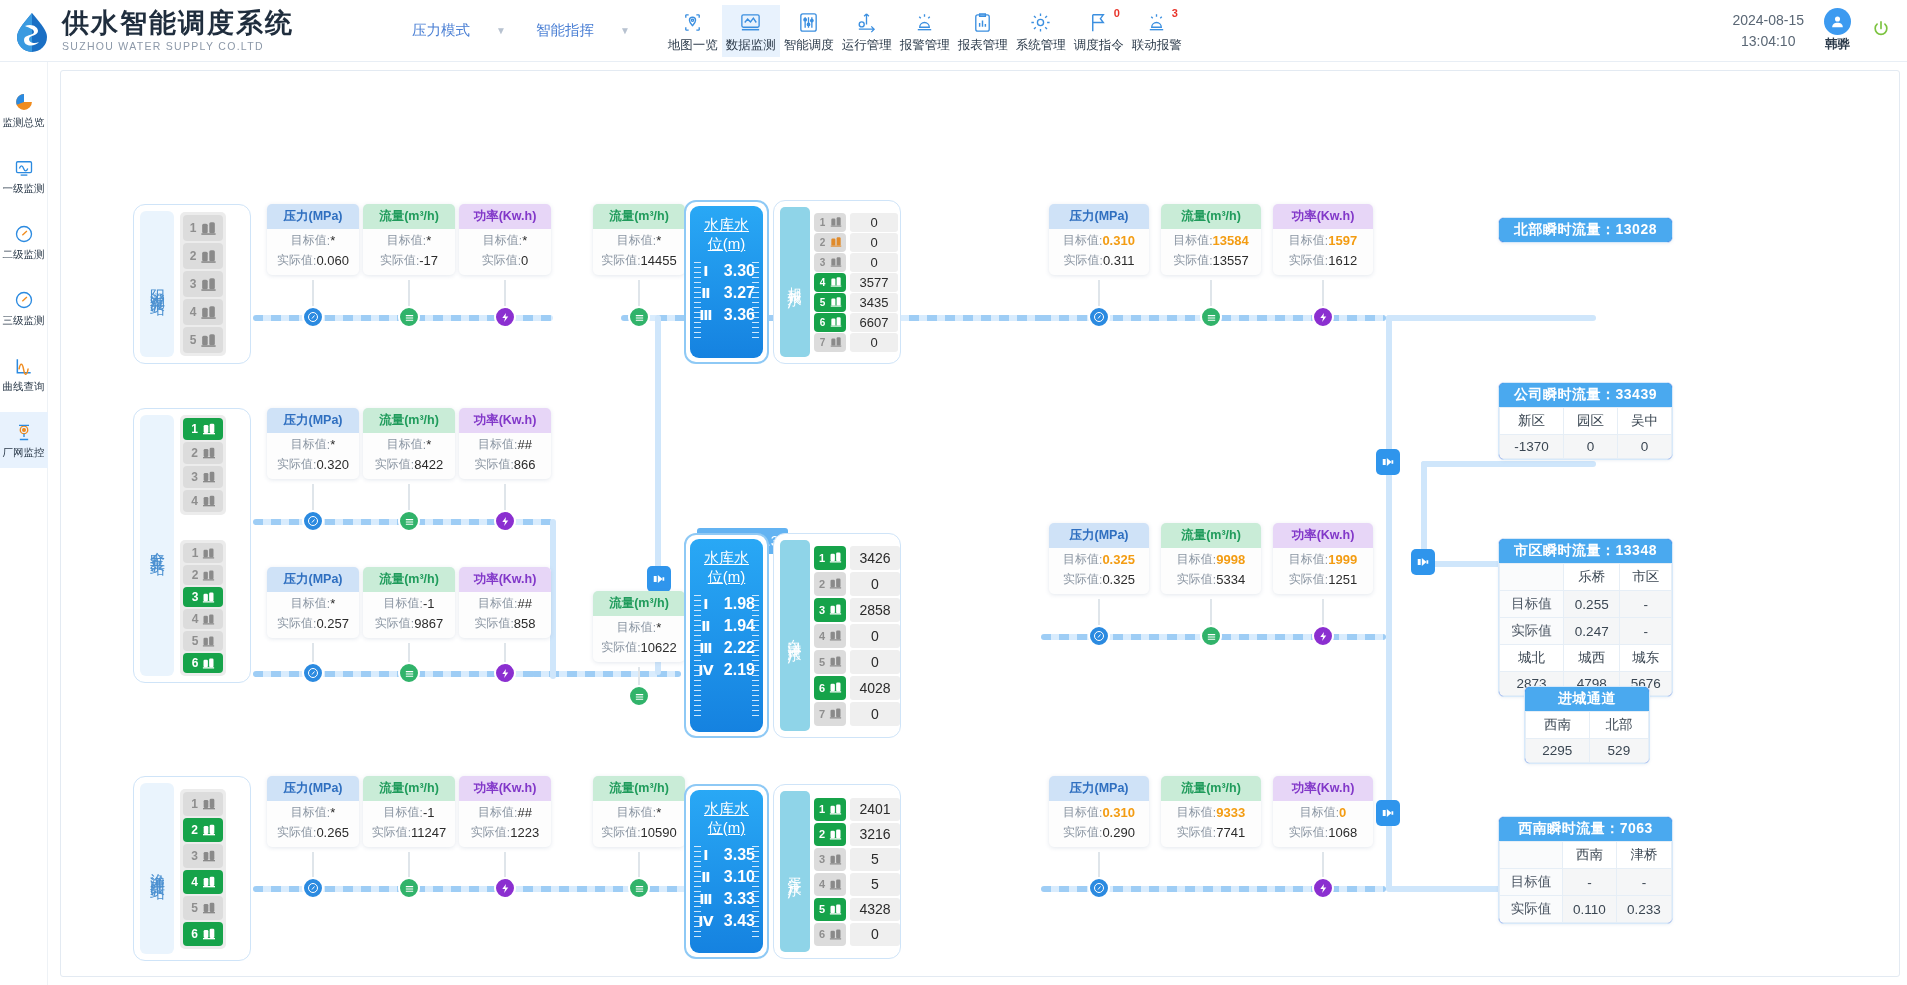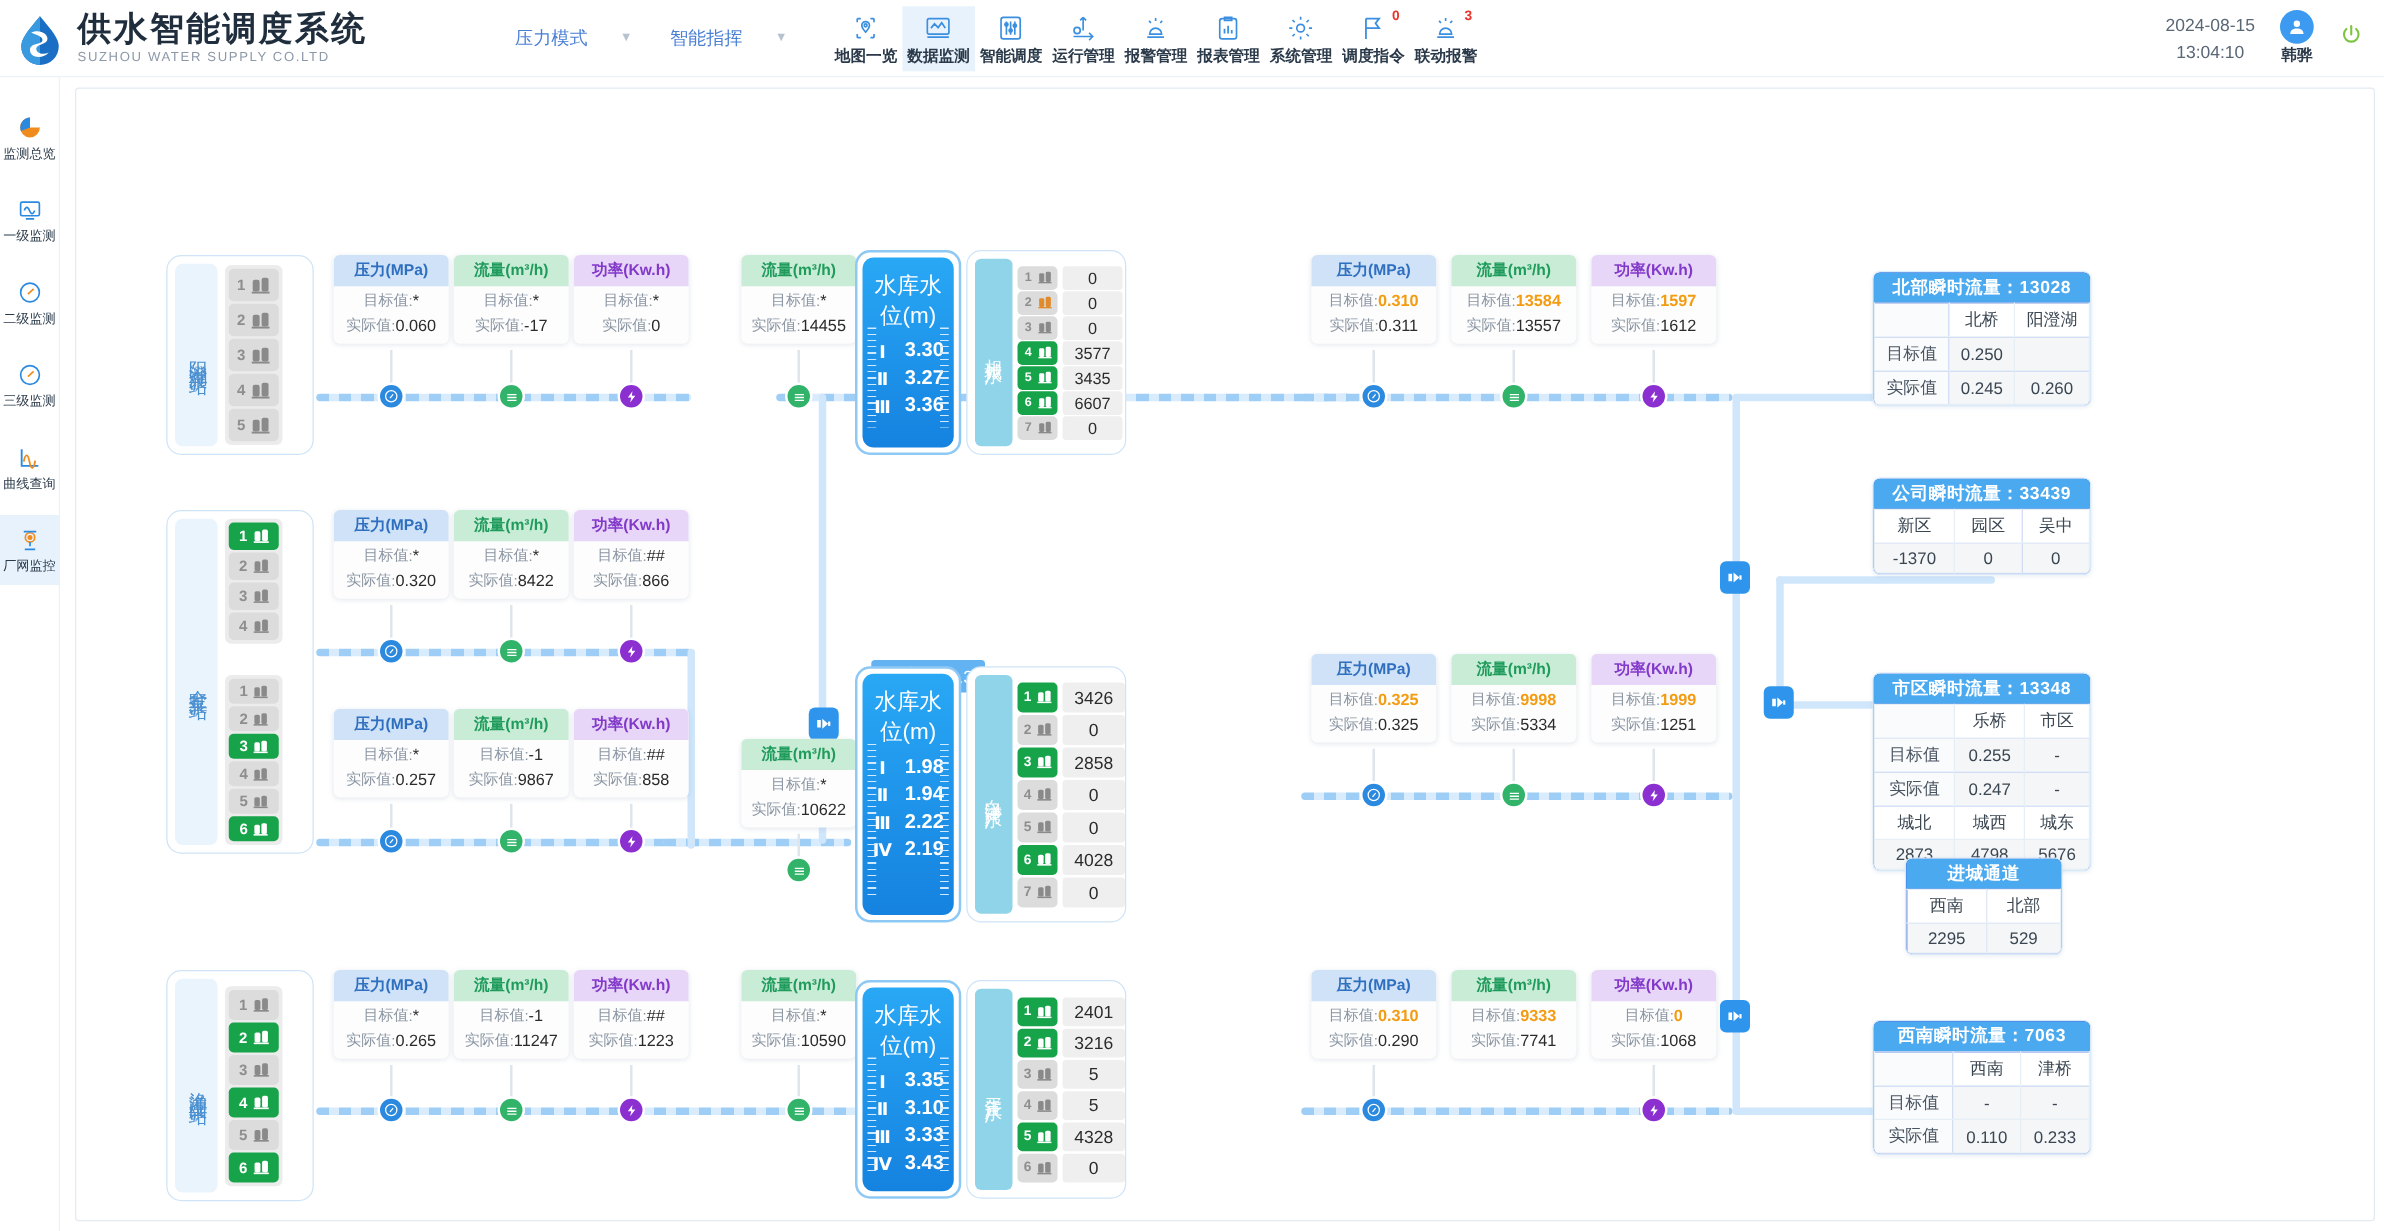--- a/index.html
+++ b/index.html
@@ -33,21 +33,21 @@
     font-size: 14.5px; color: #4a7fd4; cursor: pointer;
   }
   .caret { color: #b7c2d0; font-size: 10px; }
   .topnav-icons { display: flex; align-items: flex-end; margin-left: 34px; }
   .navitem {
     width: 58px; display: flex; flex-direction: column; align-items: center;
     padding: 5px 0 3px 0; cursor: pointer; position: relative;
   }
   .navitem.active { background: #e8f2fd; }
   .navitem .ic { height: 25px; display:flex; align-items:center; justify-content:center; }
-  .navitem .lb { font-size: 12.5px; color: #2b3a4a; font-weight: bold; margin-top: 2px; white-space: nowrap; text-align: right; }
+  .navitem .lb { font-size: 12.5px; color: #2b3a4a; font-weight: normal; margin-top: 2px; white-space: nowrap; text-align: right; }
   .badge-num {
     position: absolute; top: 2px; right: 8px; font-size: 11px; color: #e8342a; font-weight: bold;
   }
   .topright { margin-left: auto; display: flex; align-items: center; padding-right: 16px; gap: 20px; }
   .dt { text-align: center; font-size: 14px; color: #5a6775; line-height: 1.45; }
   .userbox { display: flex; flex-direction: column; align-items: center; cursor: pointer; }
   .avatar {
     width: 27px; height: 27px; border-radius: 50%; background: #3c9af0;
     display: flex; align-items: center; justify-content: center;
   }
@@ -133,21 +133,21 @@
   .mcard .mval.hl { color: #f39c12; font-weight: bold; }
 
   
   .reservoir {
     border: 2px solid #8ec9f5; border-radius: 12px; padding: 4px; background: #fff;
   }
   .res-inner {
     background: linear-gradient(180deg,#29a8f5 0%,#1582e0 100%);
     border-radius: 9px; padding: 10px 8px; width: 100%; height: 100%;
   }
-  .res-title { color: #fff; font-size: 18px; text-align: center; font-weight: 500; }
+  .res-title { color: #fff; font-size: 15px; text-align: center; font-weight: 500; text-decoration: underline; }
   .res-rows { margin-top: 8px; display: flex; flex-direction: column; gap: 4px; }
   .res-row {
     display: flex; align-items: center; justify-content: center; gap: 10px;
     color: #fff; font-size: 16px; font-weight: bold;
   }
   .res-row .rn { width: 16px; text-align: center; font-size: 14px; }
   .ruler {
     position: absolute; top: 56px; bottom: 16px; width: 7px;
     background: repeating-linear-gradient(180deg,#cfe9ff 0 1px, transparent 1px 5px);
   }
@@ -1255,39 +1255,20 @@
   </div>
   <div class="abs stub" style="left:1261px; top:781px; height:30px;"></div>
   <div class="abs node n-purple" style="left:1251px; top:806px;">
     <svg width="11" height="11" viewBox="0 0 24 24" fill="#fff">
           <path d="M13 2L5 13h6l-2 9 9-12h-6z"></path>
         </svg>
   </div>
 
   <div class="abs sumtab" style="left:1437px; top:146px; width:175px;">
     <div class="st-head">北部瞬时流量：13028</div>
-    <table>
-      <tbody>
-            <tr>
-        <td class="lbl"></td>
-        <td>北桥</td>
-        <td>阳澄湖</td>
-      </tr>
-      <tr>
-        <td class="lbl">目标值</td>
-        <td class="gray">0.250</td>
-        <td class="gray"></td>
-      </tr>
-      <tr>
-        <td class="lbl">实际值</td>
-        <td class="gray">0.245</td>
-        <td class="gray">0.260</td>
-      </tr>
-    </tbody>
-        </table>
   </div>
 
   <div class="abs sumtab" style="left:1437px; top:311px; width:175px;">
     <div class="st-head">公司瞬时流量：33439</div>
     <table>
       <tbody>
             <tr>
         <td>新区</td>
         <td>园区</td>
         <td>吴中</td>

